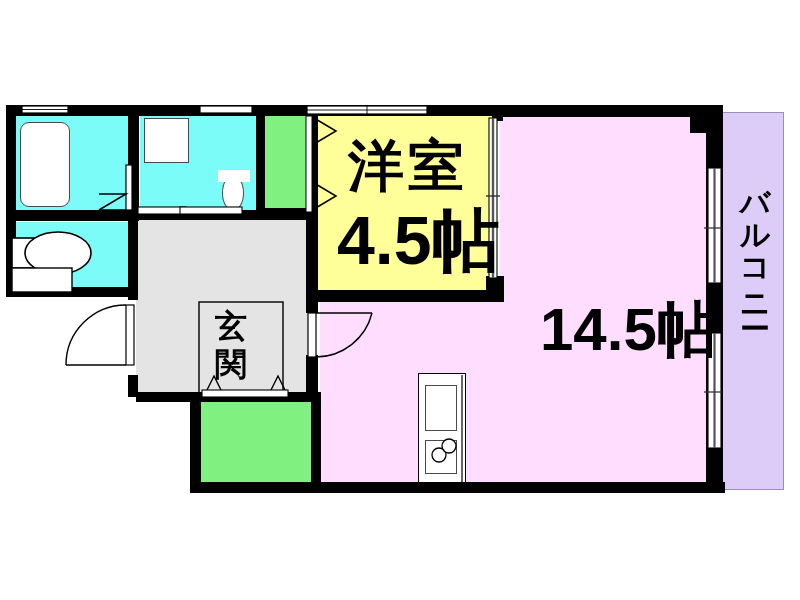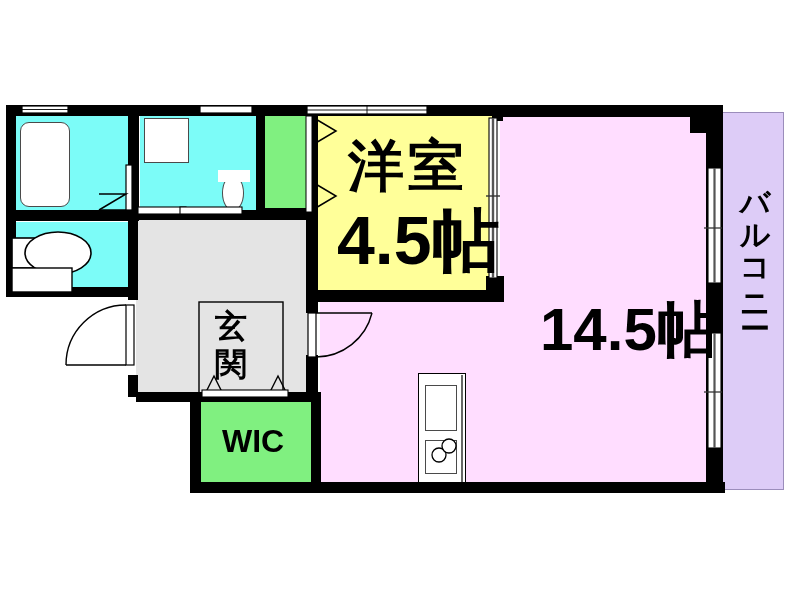--- a/index.html
+++ b/index.html
@@ -193,17 +193,16 @@
   </svg>
 
   <div class="label" style="left:348px;top:138px;font-size:56px;letter-spacing:4px;">洋室</div>
   <div class="label" style="left:337px;top:206px;font-size:68px;">4.5帖</div>
 
   <div class="label" style="left:512px;top:300px;font-size:60px;margin-left:28px;">14.5帖</div>
 
   <div class="label" style="left:215px;top:310px;font-size:32px;">玄</div>
   <div class="label" style="left:215px;top:348px;font-size:32px;">関</div>
 
-  <div class="label" style="left:222px;top:425px;font-size:32px;">WIC</div>
 
   <div class="label vlabel" style="left:740px;top:168px;font-size:30px;">バルコニー</div>
 
 </div>
 
 </body></html>

